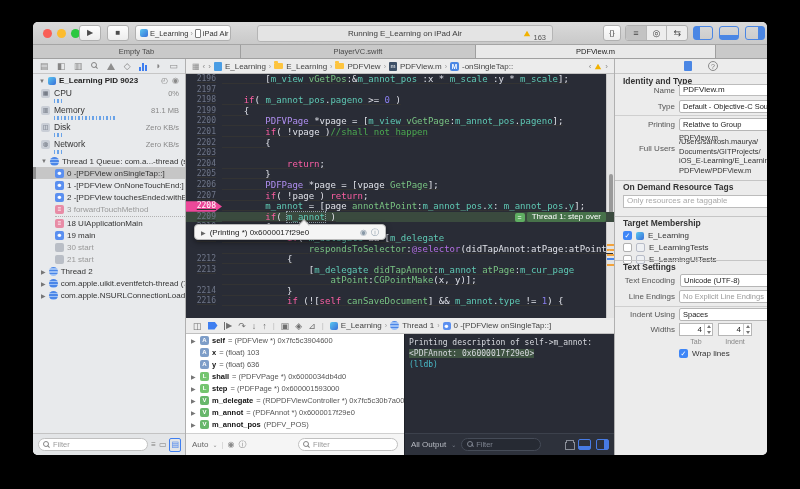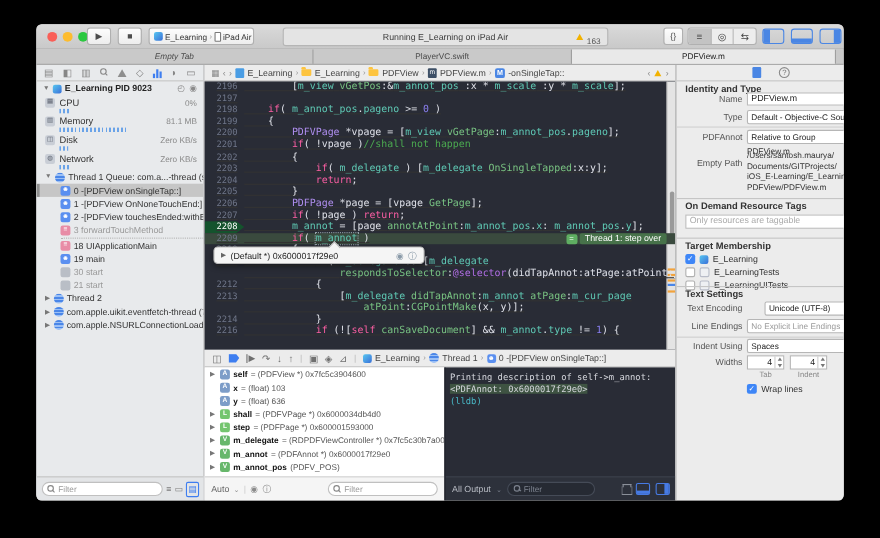--- a/index.html
+++ b/index.html
@@ -101,21 +101,21 @@
   .mfile { width:8px; height:9px; border-radius:1px; background:#3d4f66; color:#fff; font-size:6px; line-height:9px; text-align:center; flex:0 0 auto; }
   .mbadge { width:9px; height:9px; border-radius:2px; background:#4a86e4; color:#fff; font-size:6.5px; line-height:9px; text-align:center; font-weight:bold; flex:0 0 auto; }
   .projdoc { width:8px; height:9px; border-radius:1px; background:#4a9de4; flex:0 0 auto; }
   .jb-right { margin-left:auto; display:flex; align-items:center; gap:3px; }
 
   .code { position:absolute; left:0; top:15px; width:428px; height:244px; background:#292c36; overflow:hidden; }
   .crow { height:10.6px; display:flex; position:relative;text-decoration:underline; }
   .crow.exec { background:#3a4a3e; }
   .gut { width:36px; flex:0 0 auto; text-align:right; padding-right:6px; color:#6f7689;
          font-family:"DejaVu Sans Mono",monospace; font-size:8px; line-height:10.6px; }
-  .gut.bp { background:#14532d; color:#fff; clip-path:polygon(0 0,80% 0,100% 50%,80% 100%,0 100%); }
+  .gut.bp { background:#ec4899; color:#fff; clip-path:polygon(0 0,80% 0,100% 50%,80% 100%,0 100%); }
   .ctext { font-family:"DejaVu Sans Mono",monospace; font-size:9px; line-height:10.6px; white-space:pre; }
   .tk-p{color:#dfe1e8}.tk-k{color:#fc5fa3}.tk-v{color:#5fc9b4}.tk-t{color:#b08ff0}
   .tk-m{color:#79c382}.tk-c{color:#4ca94f}.tk-n{color:#8a7ff0}.tk-s{color:#b36ee3}
   .tk-d{color:#5fc9b4;outline:1px dotted #93a1a8}
   .execbadge { position:absolute; right:8px; top:0; height:10.6px; display:flex; align-items:center; }
   .eqbox { width:10px; height:9px; background:#5fae62; color:#fff; font-size:7px; line-height:9px;
            text-align:center; border-radius:2px; margin-right:2px; }
   .execlabel { background:#47724a; color:#fff; font-size:8px; line-height:10px; padding:0 5px; border-radius:2px; }
   .popover { position:absolute; left:8px; top:150px; width:192px; height:16px; background:#f5f5f5;
              border:1px solid #b9b9b9; border-radius:4px; box-shadow:0 2px 6px rgba(0,0,0,.45);
@@ -255,21 +255,21 @@
       </div>
     <div class="panebtn pb" style="left:686px;">
         <i></i>
       </div>
     <div class="panebtn pr" style="left:712px;">
         <i></i>
       </div>
   </div>
 
   <div class="tabbar" id="tabbar">
-      <div class="tab" style="width: 252px; font-style: italic;">Empty Tab</div>
+      <div class="tab" style="width: 208px;">Empty Tab</div>
       <div class="tab" style="width: 235px;">PlayerVC.swift</div>
       <div class="tab active" style="width: 240px;">PDFView.m</div>
     </div>
 
   <div class="sidebar">
     <div class="navicons" id="navicons">
         <span>▤</span>
         <span>◧</span>
         <span>▥</span>
         <span class="mag"></span>
@@ -414,21 +414,21 @@
       <span class="jb-right">
         <span class="jb-ic">‹</span>
         <span class="tri small"></span>
         <span class="jb-ic">›</span>
       </span>
     </div>
 
     <div class="code" id="code">
       <div class="popover">
         <span style="font-size:6px;color:#666;">▶</span>
-        <span class="ptxt">(Default *) 0x6000017f29e0</span>
+        <span class="ptxt">(Printing *) 0x6000017f29e0</span>
         <span class="pic">◉</span>
         <span class="pic2">ⓘ</span>
       </div>
       <div class="scrollstrip">
         <div class="thumb"></div>
         <div class="tick" style="top:184px;background:#4a86e8;"></div>
         <div class="tick" style="top:170px;background:#f2a33c;"></div>
         <div class="tick" style="top:175px;background:#f2a33c;"></div>
         <div class="tick" style="top:180px;background:#f2a33c;"></div>
         <div class="tick" style="top:190px;background:#f2a33c;"></div>
@@ -456,21 +456,20 @@
         <div class="crow">
           <span class="gut">2201</span>
           <span class="ctext"><span class="tk-p">        </span><span class="tk-k">if</span><span class="tk-p">( !vpage )</span><span class="tk-c">//shall not happen</span></span>
         </div>
         <div class="crow">
           <span class="gut">2202</span>
           <span class="ctext"><span class="tk-p">        {</span></span>
         </div>
         <div class="crow">
           <span class="gut">2203</span>
-          <span class="ctext"><span class="tk-p">            </span><span class="tk-k">if</span><span class="tk-p">( </span><span class="tk-v">m_delegate</span><span class="tk-p"> ) [</span><span class="tk-v">m_delegate</span><span class="tk-p"> </span><span class="tk-m">OnSingleTapped</span><span class="tk-p">:x:y];</span></span>
         </div>
         <div class="crow">
           <span class="gut">2204</span>
           <span class="ctext"><span class="tk-p">            </span><span class="tk-k">return</span><span class="tk-p">;</span></span>
         </div>
         <div class="crow">
           <span class="gut">2205</span>
           <span class="ctext"><span class="tk-p">        }</span></span>
         </div>
         <div class="crow">
@@ -645,27 +644,27 @@
     </div>
 
     <div class="ihead" style="top:17px;">Identity and Type</div>
     <div class="ilabel" style="top:27px;">Name</div>
     <div class="ifield" style="top:25px;">PDFView.m</div>
     <div class="ilabel" style="top:43px;">Type</div>
     <div class="idrop" style="top:41px;left:64px;right:8px;">
       <span>Default - Objective-C Sou...</span><span class="stepper"></span>
     </div>
     <div class="sepline" style="top:56px;"></div>
-    <div class="ilabel" style="top:61px;">PDFAnnot</div>
+    <div class="ilabel" style="top:61px;">Printing</div>
     <div class="idrop" style="top:59px;left:64px;right:8px;">
       <span>Relative to Group</span><span class="stepper"></span>
     </div>
     <div class="ipath" style="top:74px;">PDFView.m</div>
     <span class="ifolder" style="top:74px;right:8px;"></span>
-    <div class="ilabel" style="top:85px;">Empty Path</div>
+    <div class="ilabel" style="top:85px;">Full Users</div>
     <div class="ipath" style="top:78px;">
       <div>/Users/santosh.maurya/</div>
       <div>Documents/GITProjects/</div>
       <div>iOS_E-Learning/E_Learning/</div>
       <div>PDFView/PDFView.m</div>
     </div>
     <span class="circ-arrow" style="top:113px;right:8px;">›</span>
 
     <div class="sepline" style="top:121px;background:#c5c5c5;"></div>
     <div class="ihead" style="top:123px;">On Demand Resource Tags</div>
@@ -687,21 +686,21 @@
         <div class="tmrow" style="top: 195px;">
           <span class="cbx off"></span>
           <span class="boxic"></span>
           <span>E_LearningUITests</span>
         </div>
       </div>
 
     <div class="sepline" style="top:201px;background:#c5c5c5;"></div>
     <div class="ihead" style="top:203px;">Text Settings</div>
     <div class="ilabel" style="top:217px;">Text Encoding</div>
-    <div class="idrop" style="top:215px;left:80px;right:8px;">
+    <div class="idrop" style="top:215px;left:65px;right:8px;">
       <span>Unicode (UTF-8)</span><span class="stepper"></span>
     </div>
     <div class="ilabel" style="top:233px;">Line Endings</div>
     <div class="idrop dim" style="top:231px;left:64px;right:8px;">
       <span>No Explicit Line Endings</span><span class="stepper"></span>
     </div>
     <div class="sepline" style="top:247px;"></div>
     <div class="ilabel" style="top:251px;">Indent Using</div>
     <div class="idrop" style="top:249px;left:64px;right:8px;">
       <span>Spaces</span><span class="stepper"></span>

